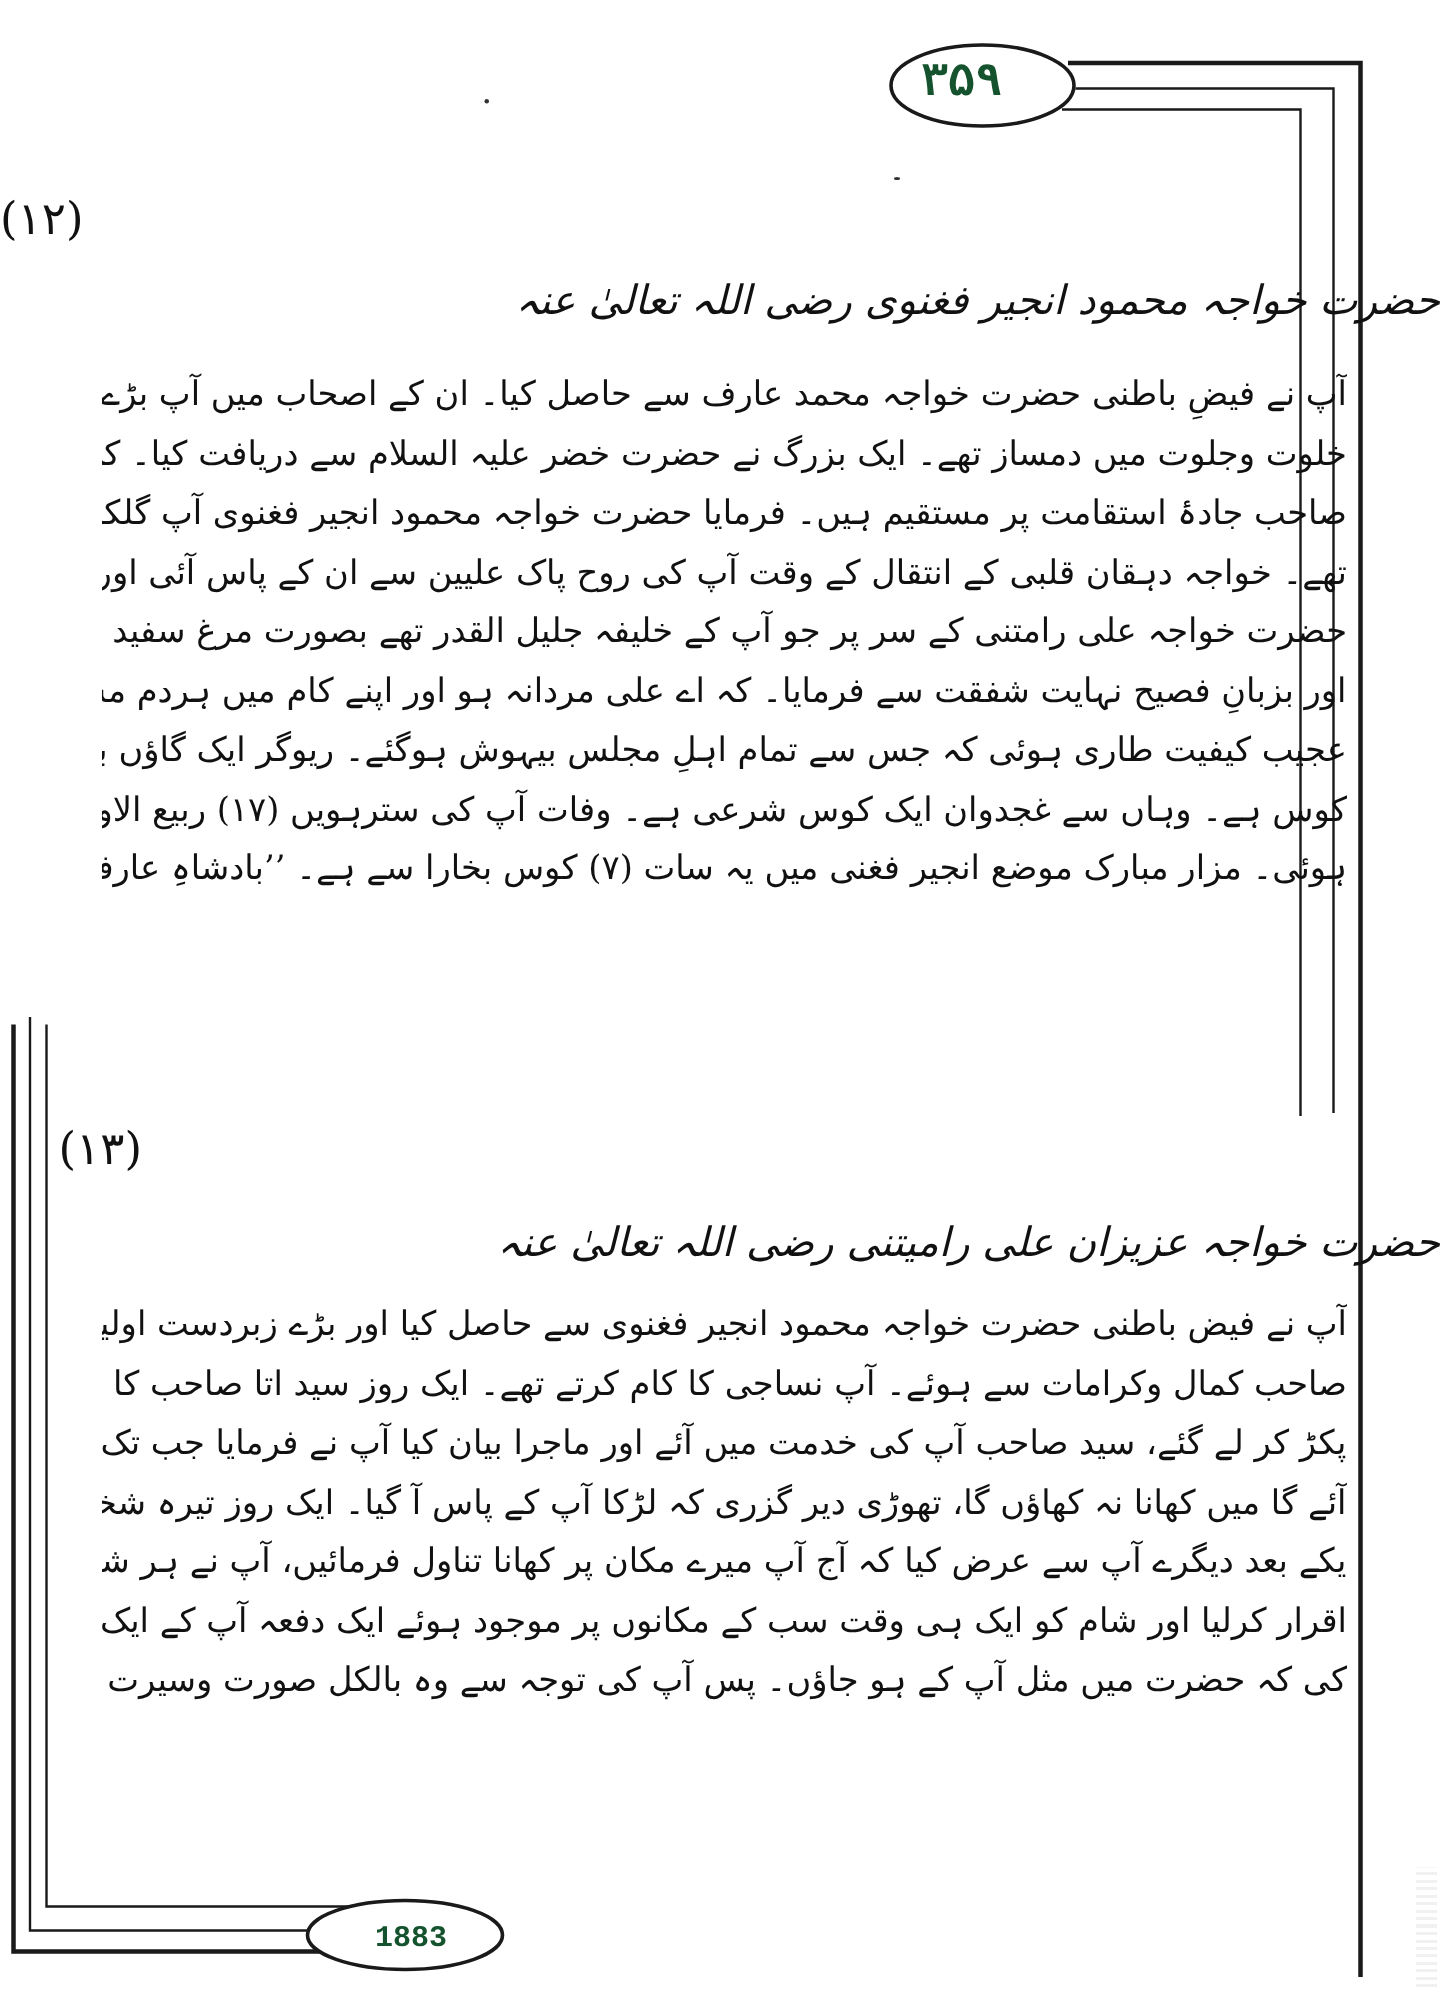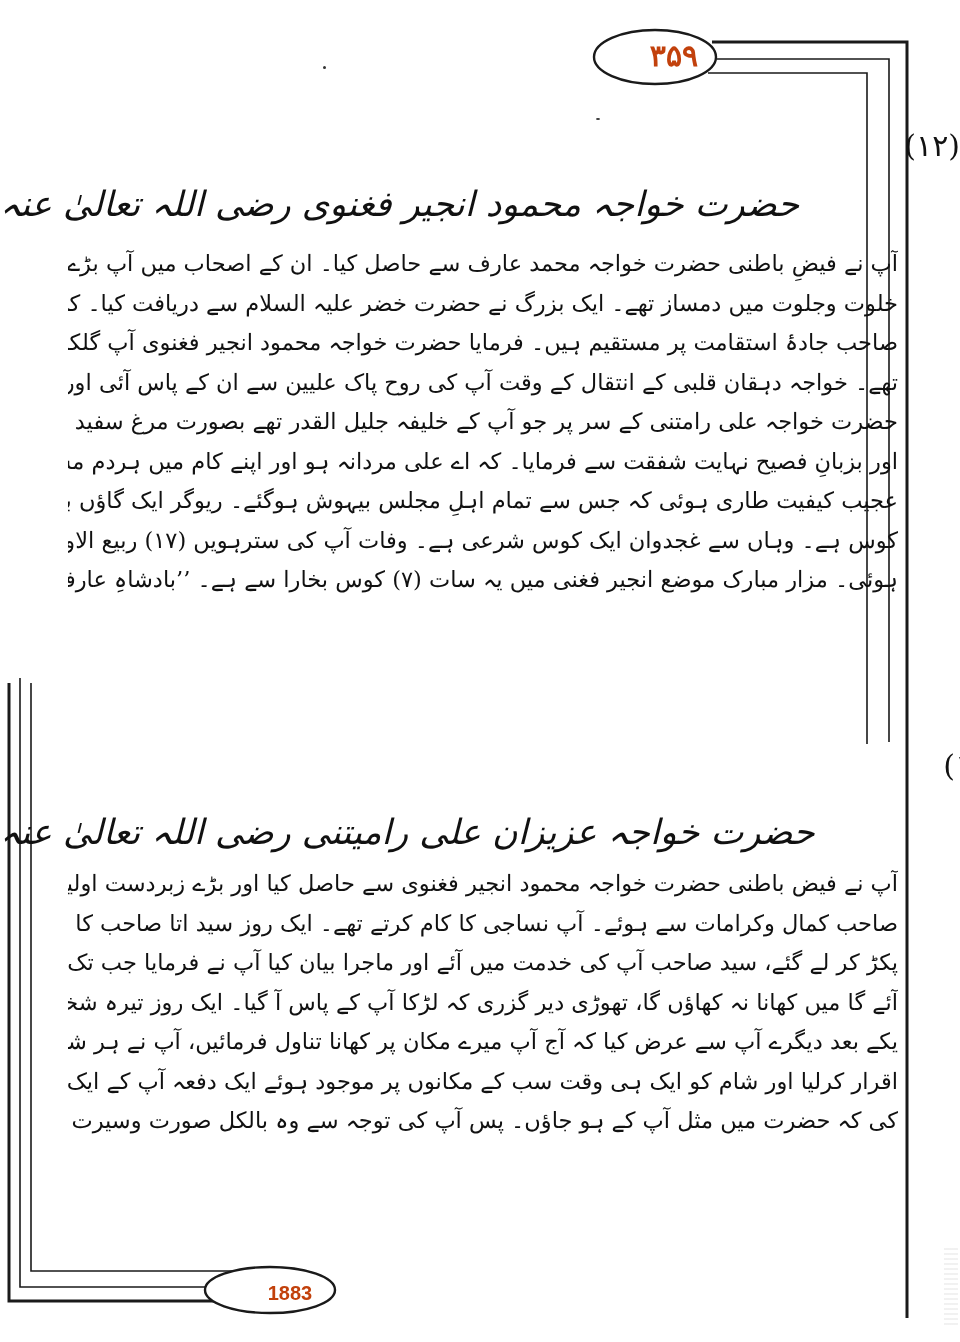--- a/index.html
+++ b/index.html
@@ -1,26 +1,26 @@
 <!DOCTYPE html>
 <html><head>
 <meta charset="utf-8">
 <style>
   html, body { margin: 0; padding: 0; background: #ffffff; }
   body { width: 960px; height: 1342px; position: relative; overflow: hidden;
          font-family: "DejaVu Sans", sans-serif; color: #111; }
   .frame-svg { position: absolute; left: 0; top: 0; width: 960px; height: 1342px; pointer-events: none; }
-  .page-num { position: absolute; font-family: Liberation Sans, sans-serif; font-weight: bold;
-              text-align: center; color: #c2410c; }
+  .page-num { position: absolute; font-family: Liberation Mono, monospace; font-weight: bold;
+              text-align: left; color: #14532d; }
   .page-num.top { left: 614px; top: 36px; width: 120px; font-size: 30px; line-height: 40px; }
   .page-num.bottom { left: 250px; top: 1280px; width: 80px; font-size: 20px; line-height: 26px; }
-  .section-number { position: absolute; left: 0; width: 960px; text-align: right;
+  .section-number { position: absolute; left: 0; width: 960px; text-align: left;
                     font-family: "DejaVu Serif", serif; font-size: 30px; color: #111; direction: rtl; }
-  .section-title { position: absolute; left: 0; width: 960px; text-align: left;
-                   font-family: "DejaVu Serif", serif; font-size: 35px; font-style: italic; color: #111; direction: rtl; }
+  .section-title { position: absolute; left: 0; width: 960px; text-align: right;
+                   font-family: "DejaVu Serif", serif; font-size: 27px; font-style: italic; color: #111; direction: rtl; }
   .para { position: absolute; left: 68px; width: 830px; direction: rtl; text-align: justify;
           font-family: "DejaVu Serif", serif; font-size: 22.5px; color: #111; }
   .para .line { display: block; height: 39.5px; line-height: 39.5px; white-space: nowrap;
                 text-align-last: justify; overflow: hidden; }
   .para .line.last { text-align-last: right; }
   .stray-mark { position: absolute; width: 3px; height: 3px; background: #333; border-radius: 50%; }
   .scan-noise { position: absolute; right: 2px; top: 1245px; width: 14px; height: 80px;
                 background: repeating-linear-gradient(0deg, #e8e8e8 0 2px, #fff 2px 5px); opacity: .6; }
 </style>
 </head>

